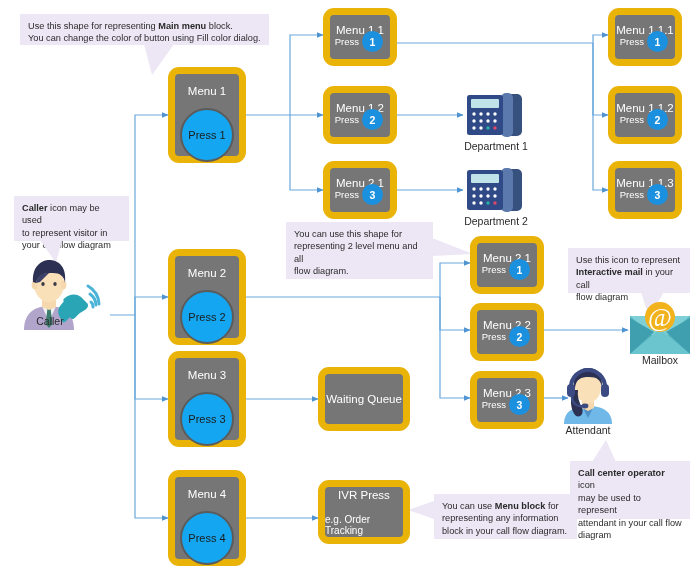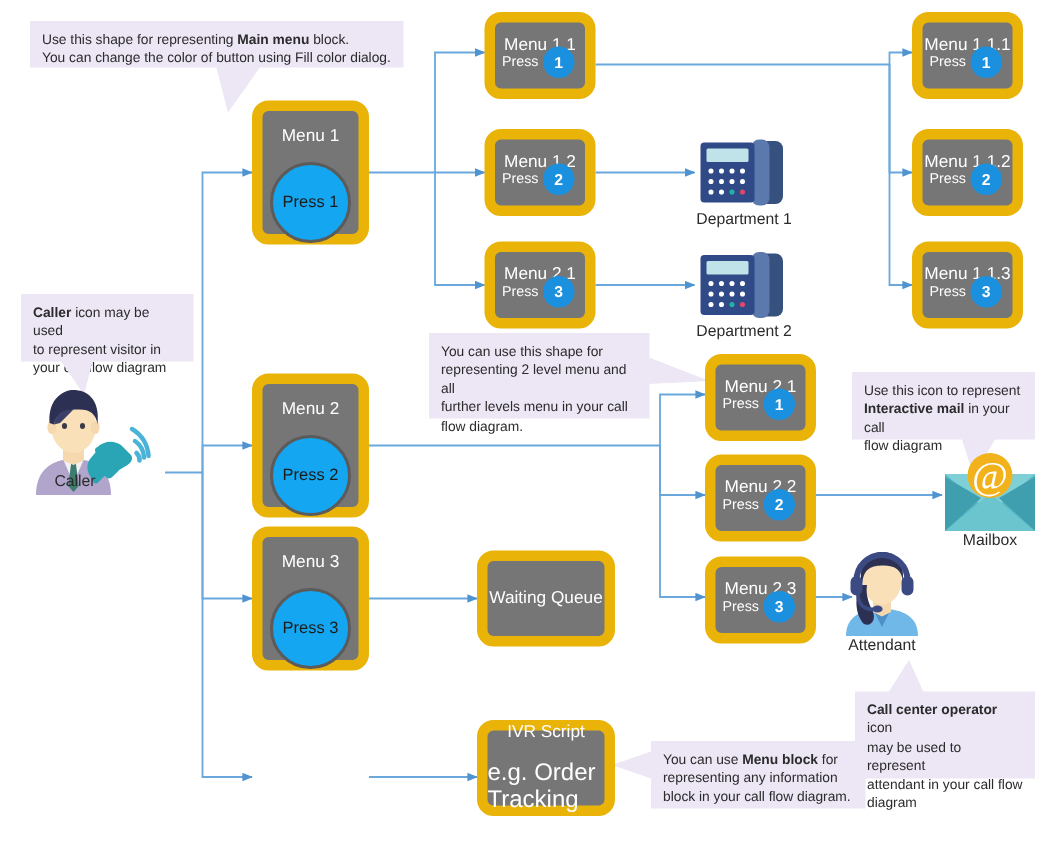--- a/index.html
+++ b/index.html
@@ -92,21 +92,21 @@
     align-items: center;
     justify-content: center;
     gap: 13px;
   }
   .plain-node .p-main {
     color: #ffffff;
     font-size: 11.5px;
   }
   .plain-node .p-sub {
     color: #ffffff;
-    font-size: 16px;
+    font-size: 10px;
   }
   
   .callout {
     position: absolute;
     background: #ece6f5;
     color: #2b2b2b;
     font-size: 9.2px;
     line-height: 12.4px;
     padding: 6px 8px;
     box-sizing: border-box;
@@ -182,21 +182,20 @@
     <div>to represent visitor in</div>
     <div>your call flow diagram</div>
   </div>
   <svg class="tail" style="left:38px; top:240px;" width="34" height="24">
     <path d="M2,0 L24,0 L18,23 z" fill="#ece6f5"></path>
   </svg>
 
   <div class="callout" style="left:286px; top:222px; width:147px; height:57px;">
     <div>You can use this shape for</div>
     <div>representing 2 level menu and all</div>
-    <div>further levels menu in your call</div>
     <div>flow diagram.</div>
   </div>
   <svg class="tail" style="left:432px; top:236px;" width="42" height="22">
     <path d="M0,2 L41,18 L0,20 z" fill="#ece6f5"></path>
   </svg>
 
   <div class="callout" style="left:568px; top:248px; width:122px; height:45px;">
     <div>Use this icon to represent</div>
     <div>
       <b>Interactive mail</b><span> in your call</span>
@@ -238,20 +237,24 @@
   <div class="node main-node" style="left:168px; top:249px;">
     <div class="ttl">Menu 2</div>
     <div class="big-btn">Press 2</div>
   </div>
 
   <div class="node main-node" style="left:168px; top:351px;">
     <div class="ttl">Menu 3</div>
     <div class="big-btn">Press 3</div>
   </div>
 
+  <div class="node main-node" style="left:168px; top:470px;">
+    <div class="ttl">Menu 4</div>
+    <div class="big-btn">Press 4</div>
+  </div>
 
   <div class="node sub-node" style="left:323px; top:8px;">
     <div class="ttl">Menu 1.1</div>
     <div class="sub-press">
       <span class="lbl">Press</span>
       <span class="small-btn">1</span>
     </div>
   </div>
 
   <div class="node sub-node" style="left:323px; top:86px;">
@@ -316,21 +319,21 @@
       <span class="lbl">Press</span>
       <span class="small-btn">3</span>
     </div>
   </div>
 
   <div class="node plain-node" style="left:318px; top:367px;">
     <div class="p-main">Waiting Queue</div>
   </div>
 
   <div class="node plain-node" style="left:318px; top:480px;">
-    <div class="p-main">IVR Script</div>
+    <div class="p-main">IVR Press</div>
     <div class="p-sub">e.g. Order Tracking</div>
   </div>
 
   <div class="icon-wrap" style="left:12px; top:252px; width:100px; height:78px;">
     <svg width="100" height="78" viewBox="0 0 100 78">
 
       <path d="M12,78 C12,60 24,54 37,54 C50,54 62,60 62,78 z" fill="#b1a5cc"></path>
 
       <path d="M30,54 L37,70 L44,54 L40,52 L34,52 z" fill="#f2f2f4"></path>
 

